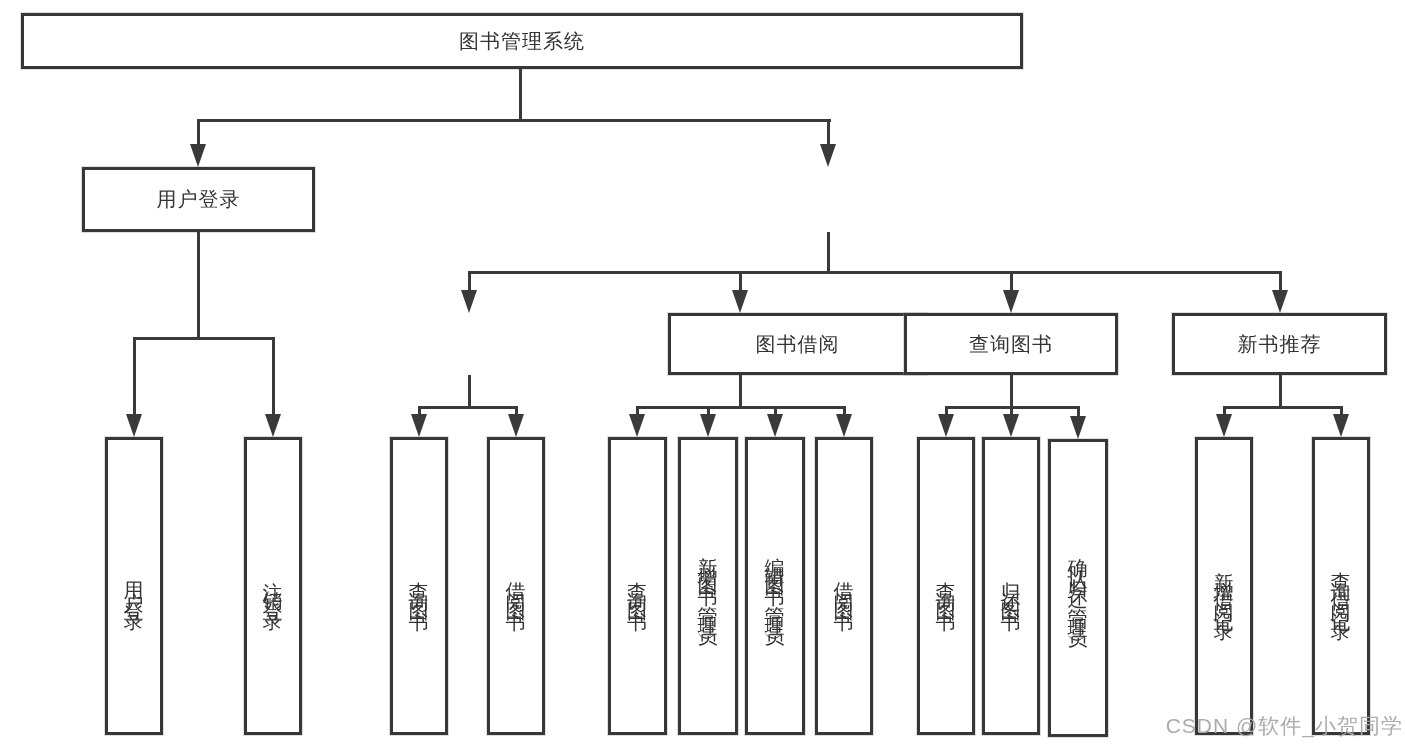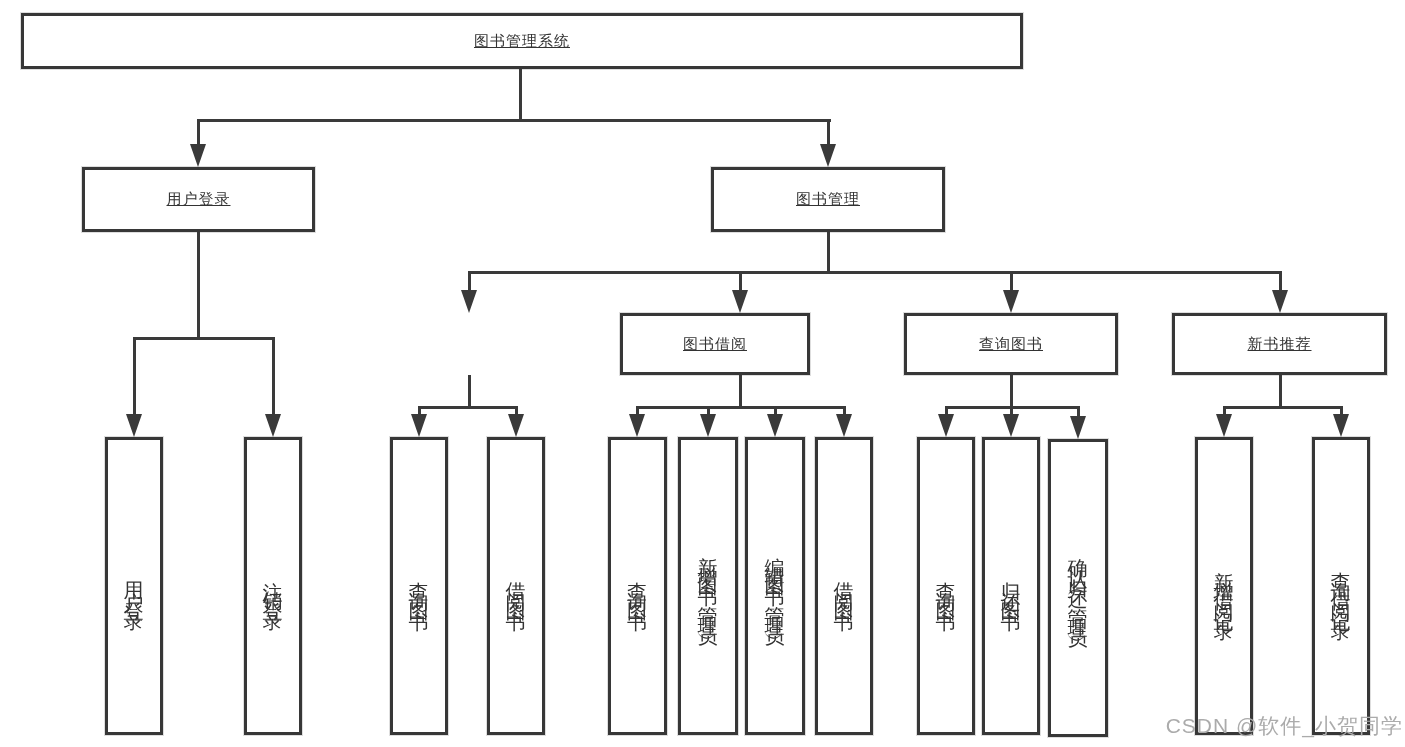--- a/index.html
+++ b/index.html
@@ -16,23 +16,22 @@
   .box{
     position:absolute;
     box-sizing:border-box;
     border:3px solid #373737;
     background:#ffffff;
     color:#333333;
     display:flex;align-items:center;justify-content:center;
     box-shadow:0 0 0 1px rgba(160,160,160,.35);
   }
   .hbox{
-    font-size:15px;
+    font-size:20px;
     letter-spacing:1px;
-    text-decoration:underline;
   }
   .vbox{
     writing-mode:vertical-rl;
     text-orientation:mixed;
     font-size:20px;
     letter-spacing:10px;
     line-height:1;
   }
   .vl{position:absolute;width:3px;background:#3a3a3a;}
   .hl{position:absolute;height:3px;background:#3a3a3a;}
@@ -52,23 +51,22 @@
   }
 </style>
 </head>
 <body>
 
 <div id="canvas">
 
   <div class="box hbox" style="left:21px;top:13px;width:1002px;height:56px">图书管理系统</div>
 
   <div class="box hbox" style="left:82px;top:167px;width:233px;height:65px">用户登录</div>
-  <div class="box hbox" style="left:711px;top:167px;width:234px;height:65px">图书管理</div>
 
-  <div class="box hbox" style="left:620px;top:313px;width:190px;height:62px">图书借阅</div>
+  <div class="box hbox" style="left:668px;top:313px;width:259px;height:62px">图书借阅</div>
   <div class="box hbox" style="left:904px;top:313px;width:214px;height:62px">查询图书</div>
   <div class="box hbox" style="left:1172px;top:313px;width:215px;height:62px">新书推荐</div>
 
   <div class="box vbox" style="left:105px;top:437px;width:58px;height:298px">用户登录</div>
   <div class="box vbox" style="left:244px;top:437px;width:58px;height:298px">注销登录</div>
 
   <div class="box vbox" style="left:390px;top:437px;width:58px;height:298px">查询图书</div>
   <div class="box vbox" style="left:487px;top:437px;width:58px;height:298px">借阅图书</div>
 
   <div class="box vbox" style="left:608px;top:437px;width:59px;height:298px">查询图书</div>

